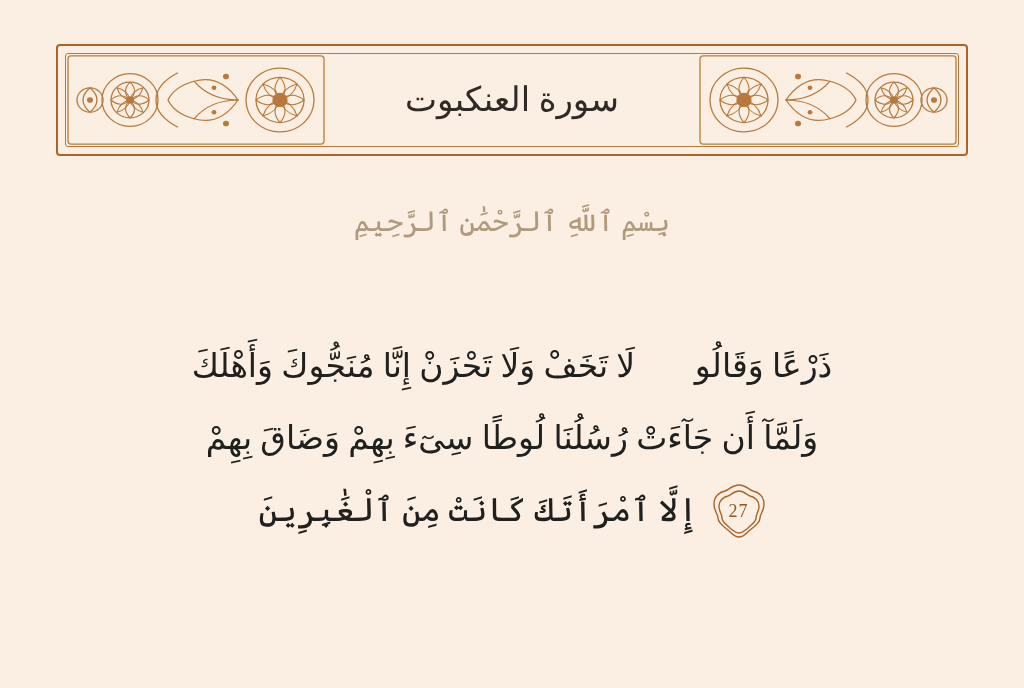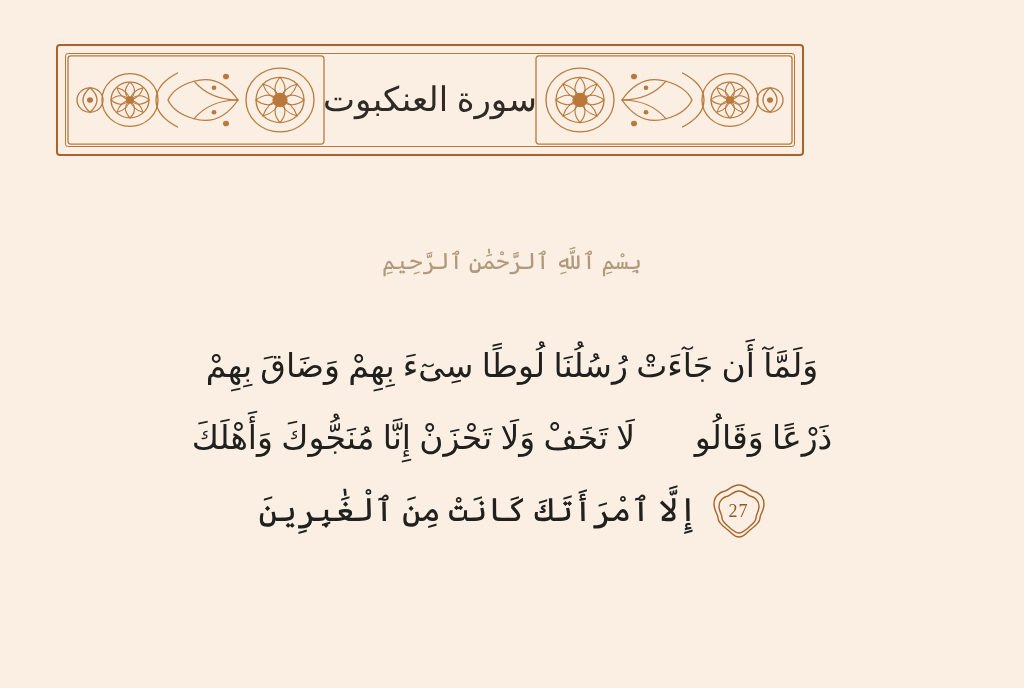--- a/index.html
+++ b/index.html
@@ -19,21 +19,21 @@
     position: absolute;
     inset: 0;
     background: #faefe2;
   }
 
   
   .surah-header {
     position: absolute;
     top: 44px;
     left: 56px;
-    width: 748px;
+    width: 912px;
     height: 112px;
     box-sizing: border-box;
     border: 2px solid #a8642a;
     border-radius: 4px;
     background: #faefe2;
   }
   .surah-header-inner {
     position: absolute;
     inset: 7px;
     border: 1px solid #b9793d;
@@ -68,24 +68,23 @@
   .ornament-band svg { display: block; width: 100%; height: 100%; }
 
   
   .basmala {
     position: absolute;
     top: 205px;
     left: 0;
     right: 0;
     text-align: center;
     color: #b09a7e;
-    font-size: 23px;
+    font-size: 28px;
     font-family: "Liberation Serif", "DejaVu Serif", serif;
     white-space: nowrap;
-    margin-top: 43px;
   }
 
   
   .ayah-block {
     position: absolute;
     top: 330px;
     left: 40px;
     right: 40px;
     text-align: center;
     color: #20201e;
@@ -228,22 +227,22 @@
         </g>
       </svg>
     </div>
 
     <div class="surah-title">سورة العنكبوت</div>
   </div>
 
   <div class="basmala">بِسْمِ ٱللَّهِ ٱلرَّحْمَٰنِ ٱلرَّحِيمِ</div>
 
   <div class="ayah-block">
+    <div class="ayah-line">ذَرْعًا وَقَالُوا۟ لَا تَخَفْ وَلَا تَحْزَنْ إِنَّا مُنَجُّوكَ وَأَهْلَكَ</div>
     <div class="ayah-line">وَلَمَّآ أَن جَآءَتْ رُسُلُنَا لُوطًا سِىٓءَ بِهِمْ وَضَاقَ بِهِمْ</div>
-    <div class="ayah-line">ذَرْعًا وَقَالُوا۟ لَا تَخَفْ وَلَا تَحْزَنْ إِنَّا مُنَجُّوكَ وَأَهْلَكَ</div>
     <div class="ayah-line last">
       <span class="ayah-marker">
         <svg viewBox="0 0 54 56" xmlns="http://www.w3.org/2000/svg">
           <g fill="none" stroke="#a8642a" stroke-width="1.4">
             <path d="M27 3
                      c 7 0 10 5 14 6
                      c 6 1 11 6 11 13
                      c 0 7 -4 10 -4 14
                      c 0 5 -6 9 -10 12
                      c -5 4 -6 7 -11 7

